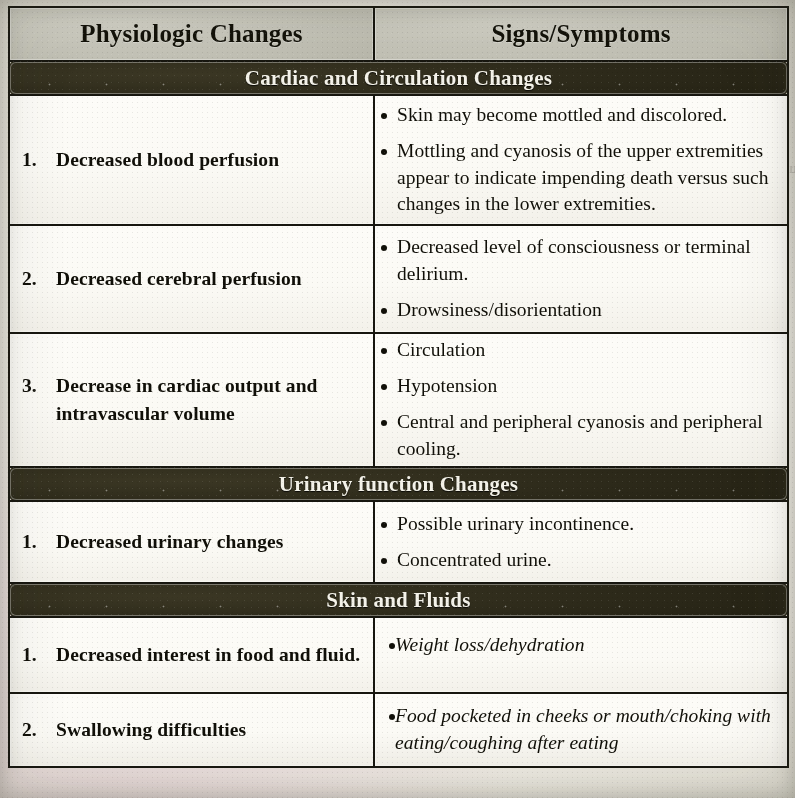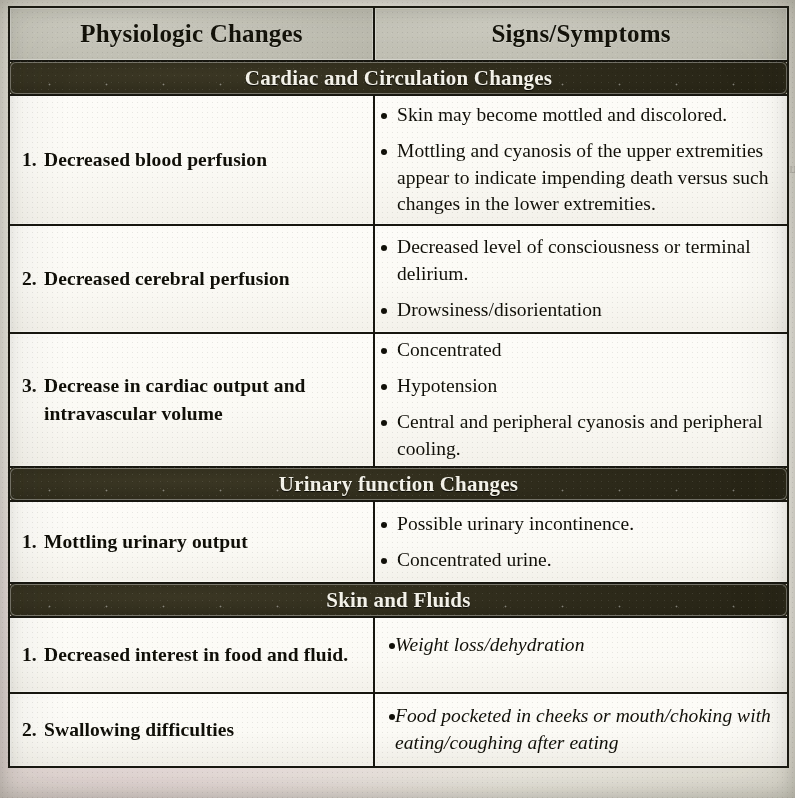--- a/index.html
+++ b/index.html
@@ -127,21 +127,21 @@
     color: #100f08;
     line-height: 1.42;
     letter-spacing: 0.1px;
   }
   .num-item .n {
     flex: 0 0 34px;
     text-align: left;
     padding-left: 12px;
     box-sizing: border-box;
   }
-  .num-item .lbl { flex: 1 1 auto; }
+  .num-item .lbl { flex: 1 1 auto; margin-left: 12px; }
 
   
   ul.bl {
     list-style: none;
     margin: 0;
     padding: 0;
   }
   ul.bl li {
     position: relative;
     padding-left: 22px;
@@ -275,21 +275,21 @@
         <td class="body-cell" style="height:132px;">
           <div class="num-item">
             <span class="n">3.</span>
             <span class="lbl">Decrease in cardiac output and intravascular volume</span>
           </div>
         </td>
         <td class="body-cell right">
           <ul class="bl">
             <li>
               <span class="dot"></span>
-              <span>Concentrated</span>
+              <span>Circulation</span>
             </li>
             <li>
               <span class="dot"></span>
               <span>Hypotension</span>
             </li>
             <li>
               <span class="dot"></span>
               <span>Central and peripheral cyanosis and peripheral cooling.</span>
             </li>
           </ul>
@@ -300,21 +300,21 @@
         <td class="section-cell" colspan="2">
           <span class="speck"></span>
           <span class="t">Urinary function Changes</span>
         </td>
       </tr>
 
       <tr>
         <td class="body-cell" style="height:80px;">
           <div class="num-item">
             <span class="n">1.</span>
-            <span class="lbl">Mottling urinary output</span>
+            <span class="lbl">Decreased urinary changes</span>
           </div>
         </td>
         <td class="body-cell right">
           <ul class="bl">
             <li>
               <span class="dot"></span>
               <span>Possible urinary incontinence.</span>
             </li>
             <li>
               <span class="dot"></span>

